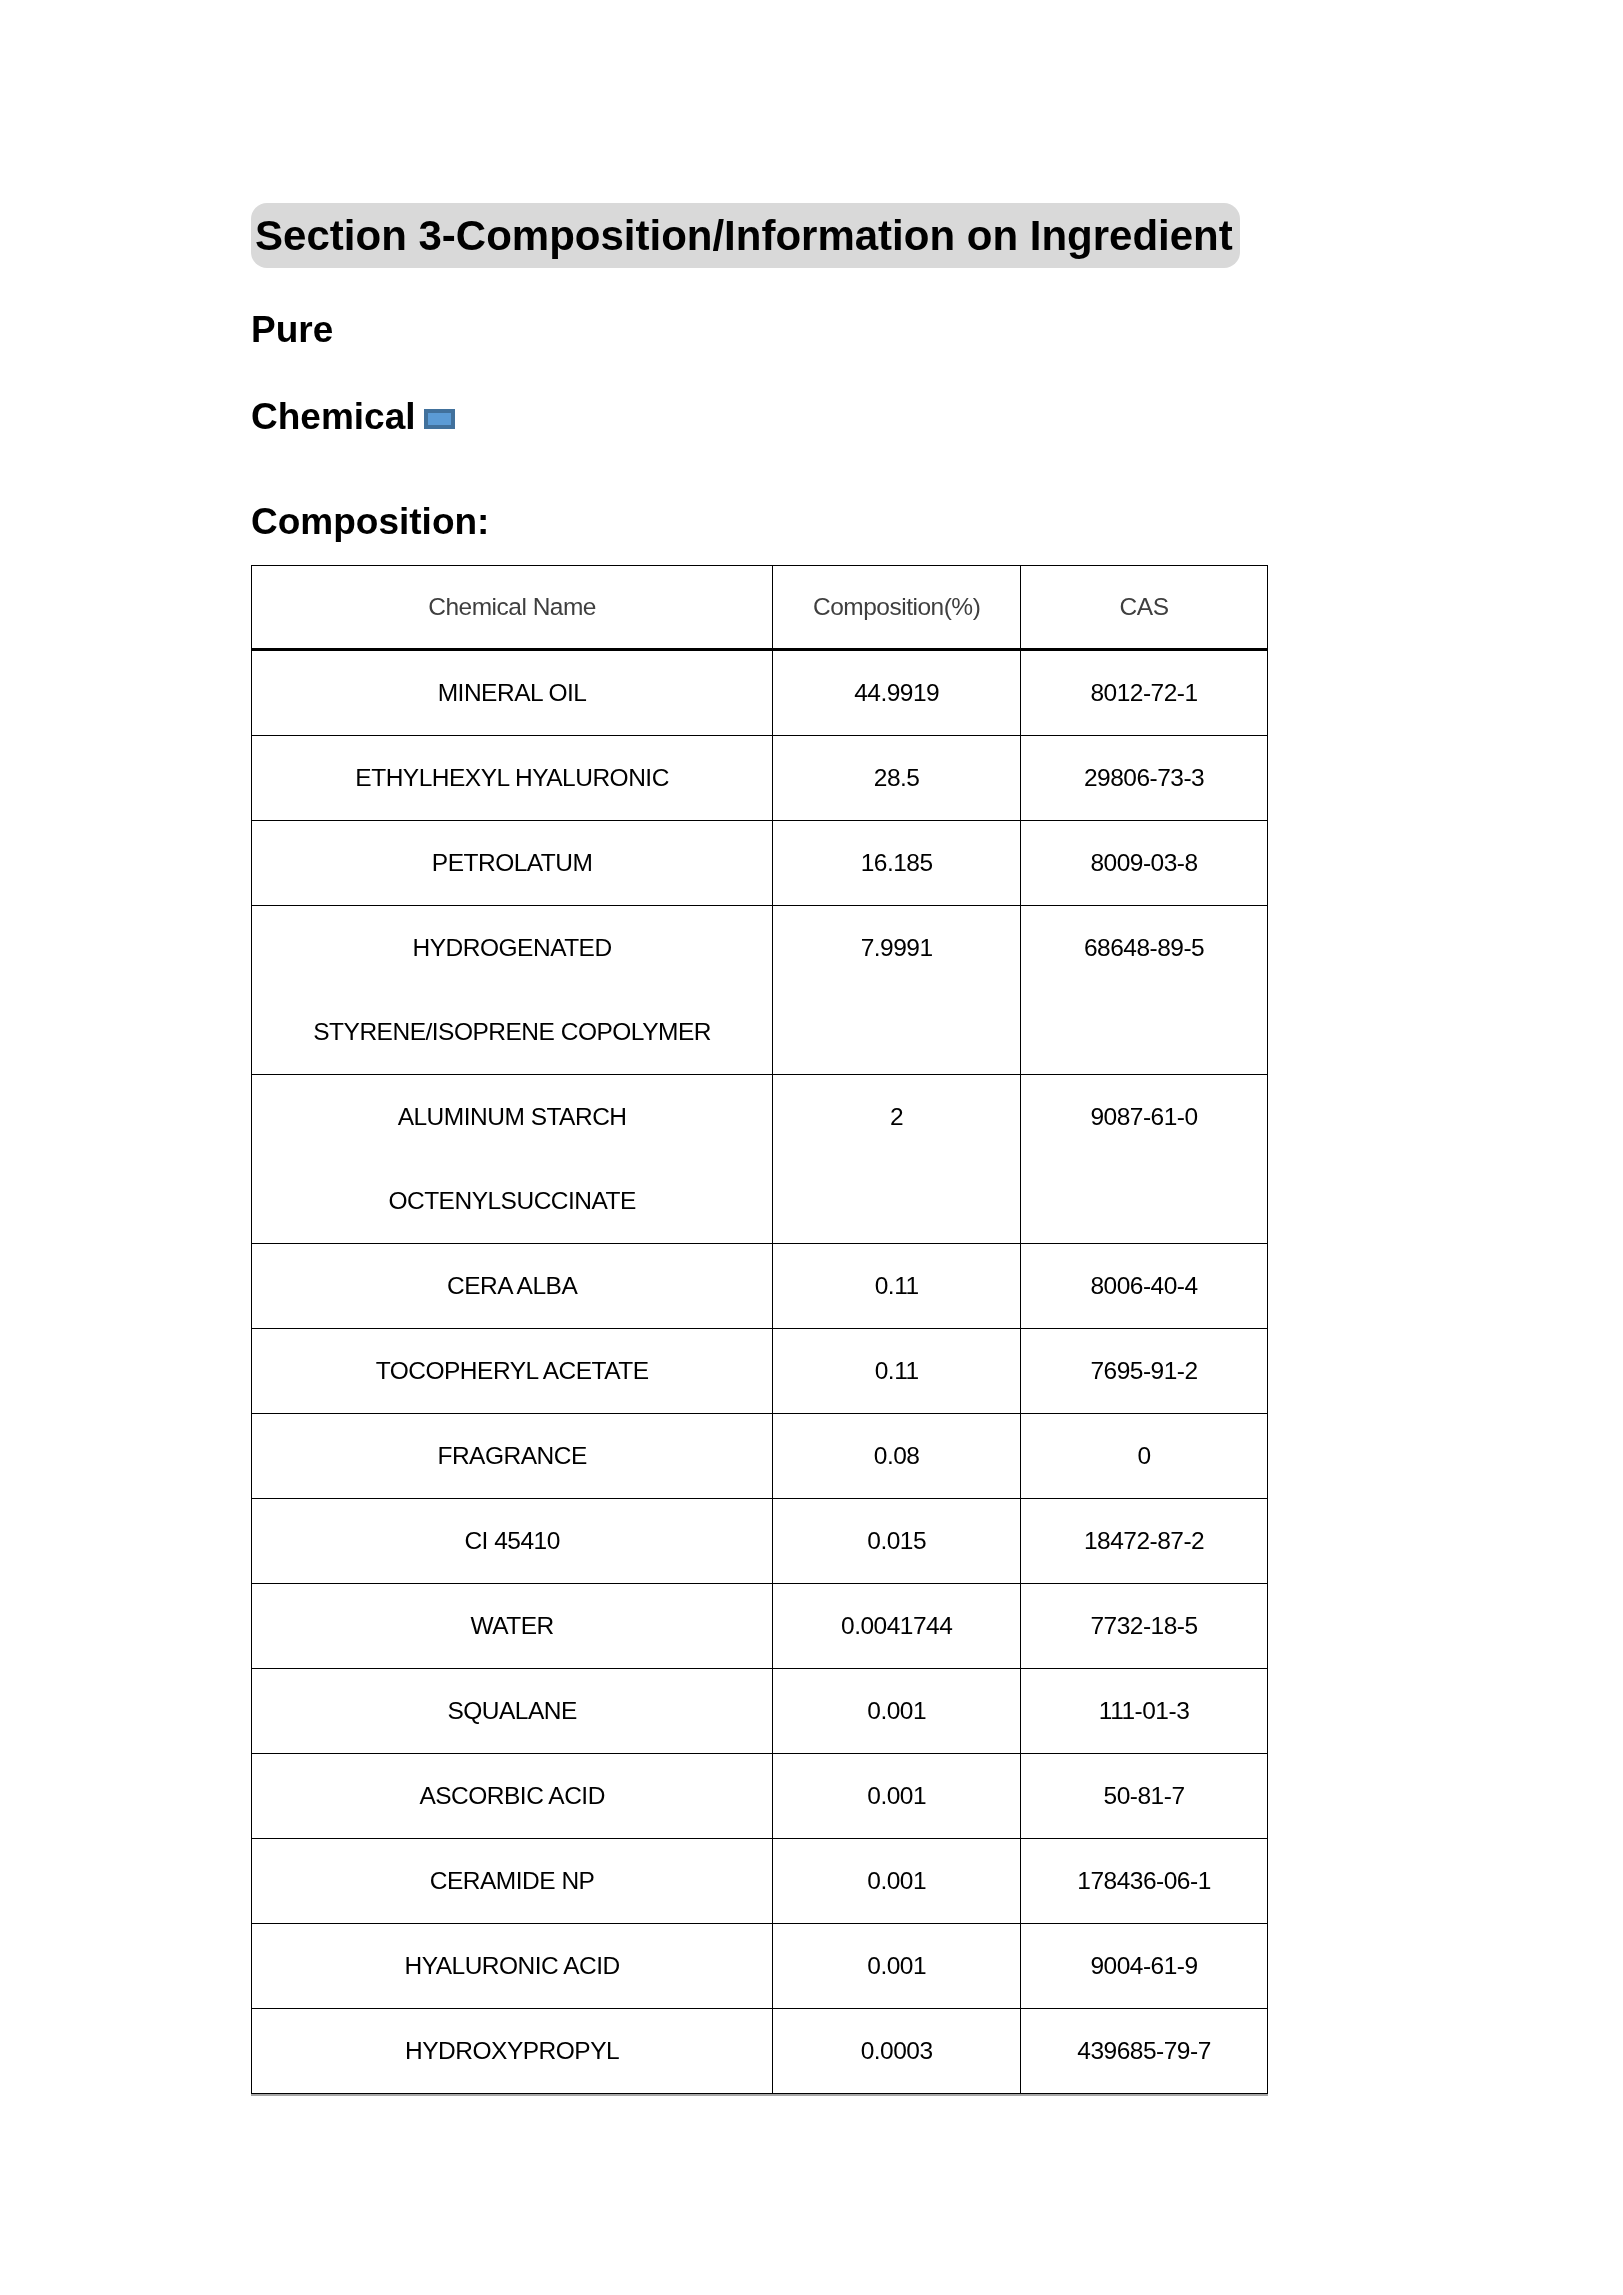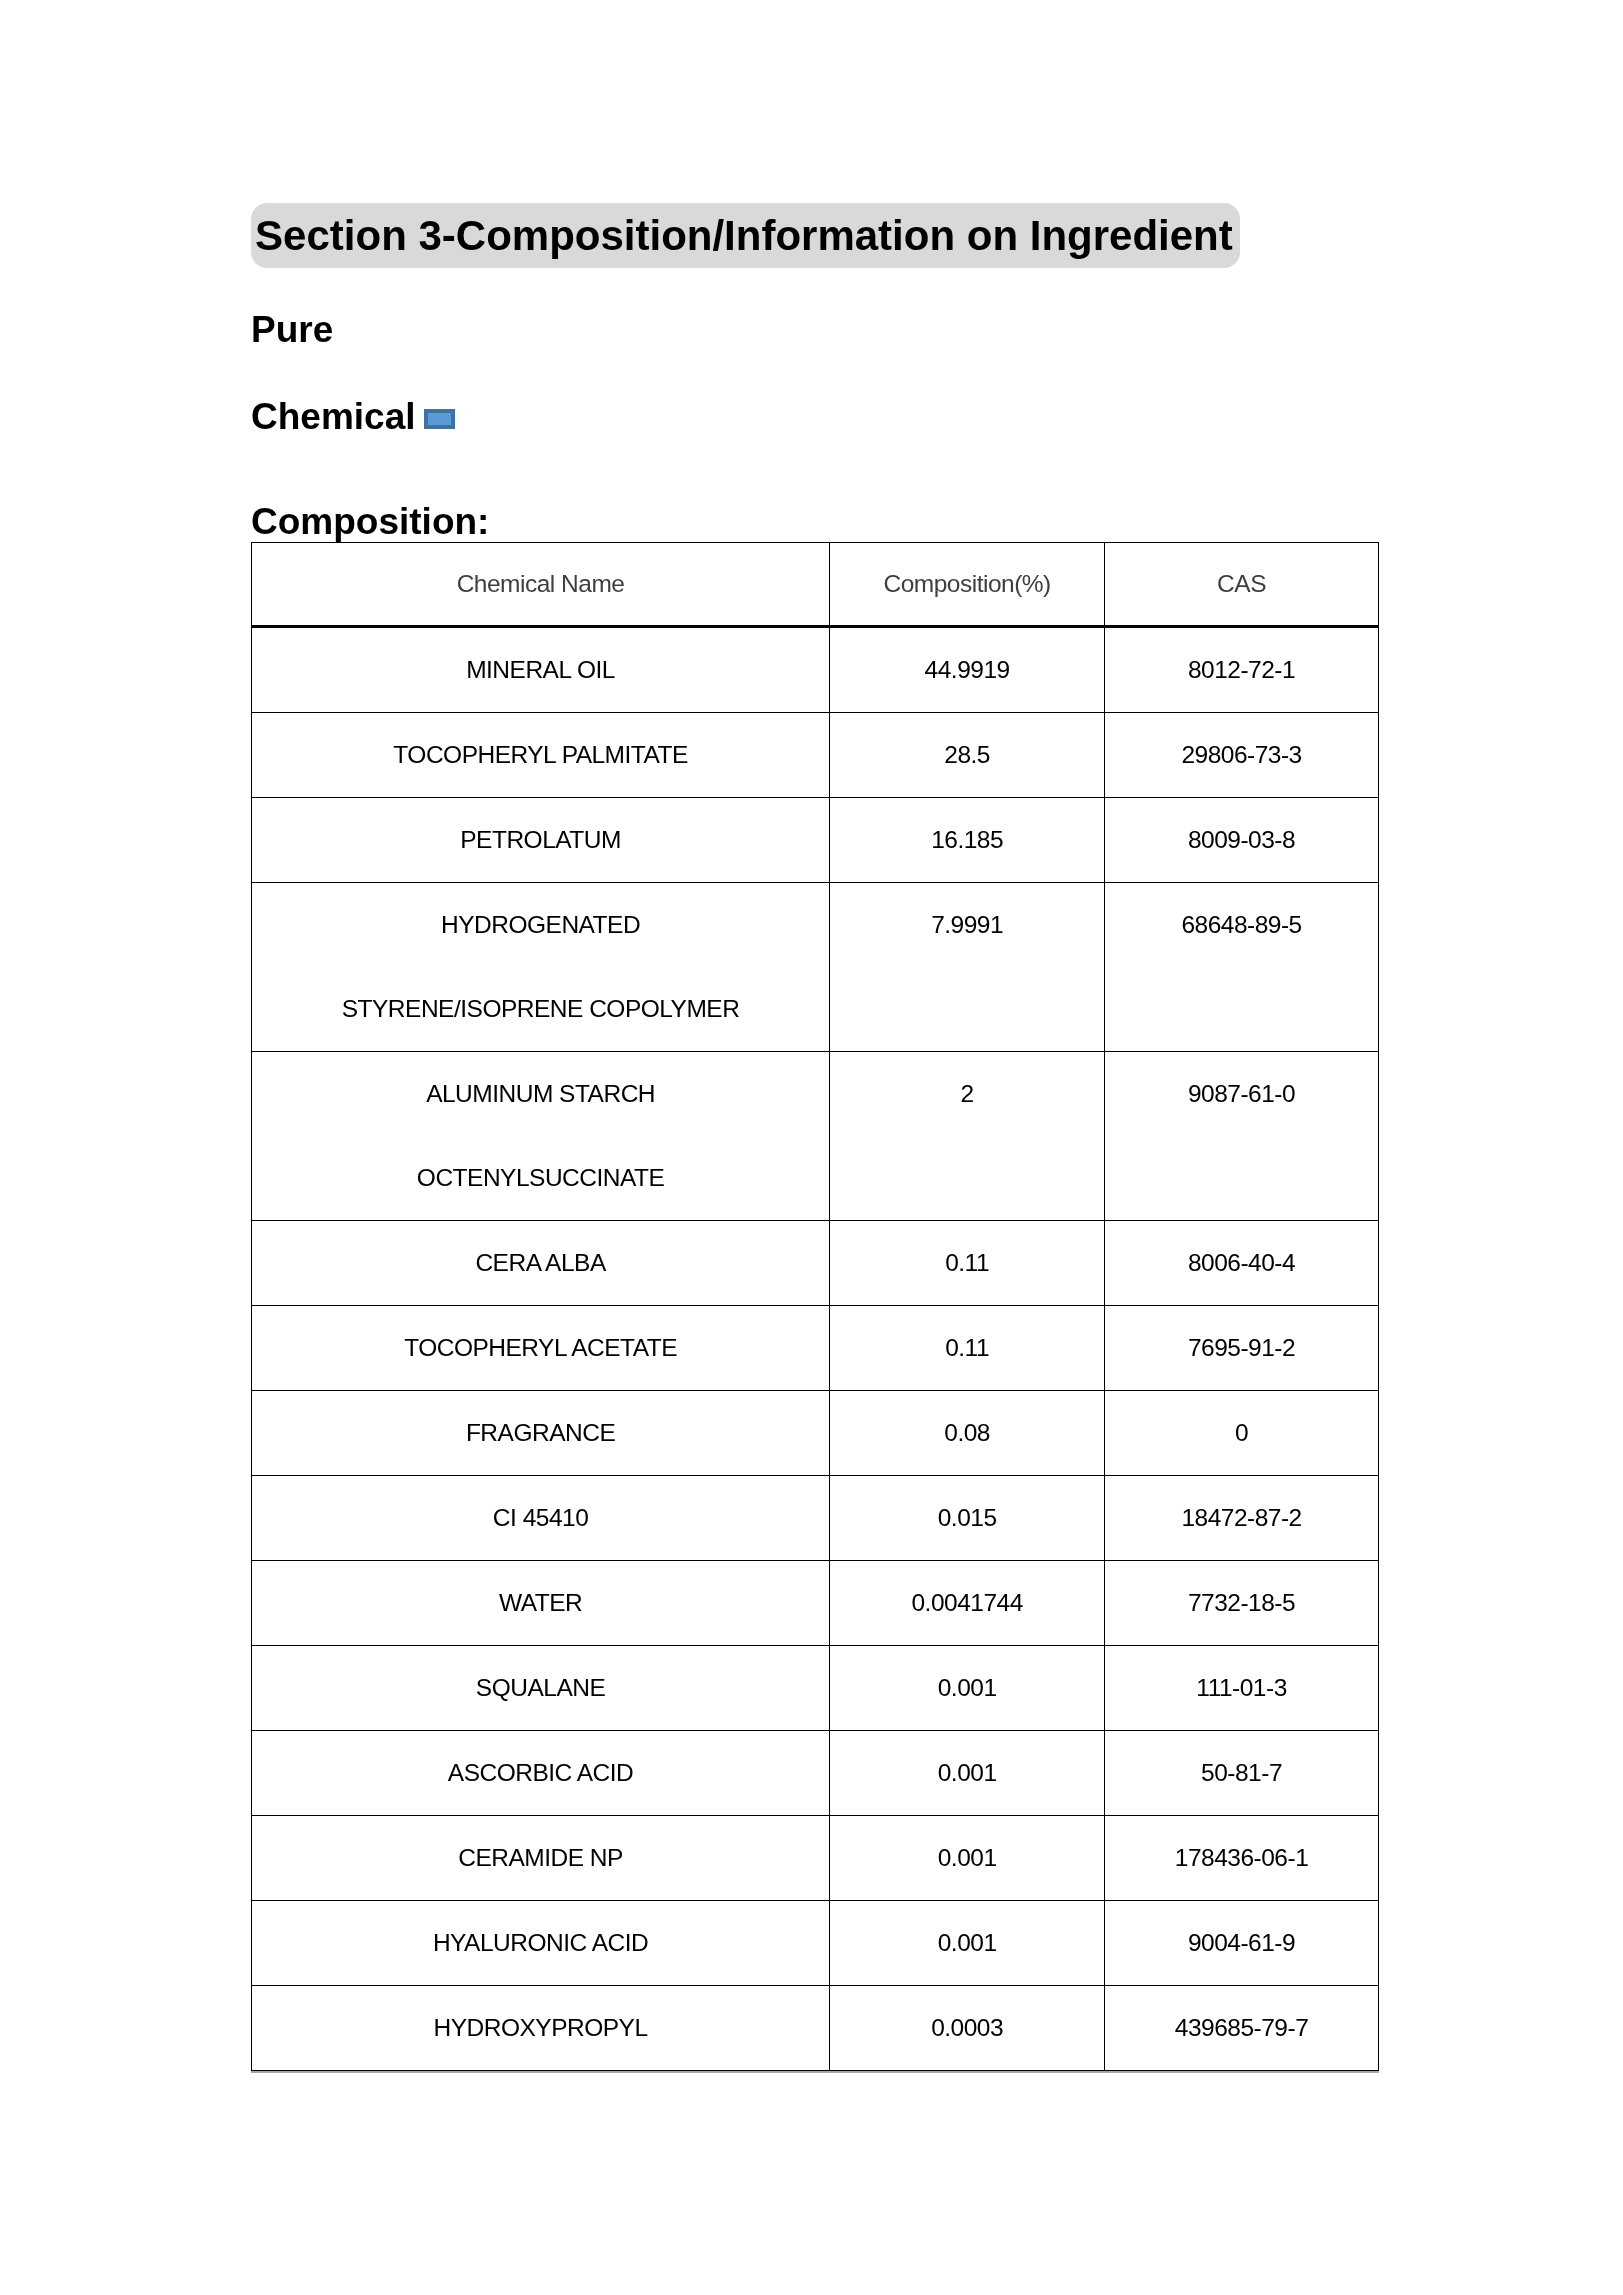--- a/index.html
+++ b/index.html
@@ -46,22 +46,23 @@
   .checkbox{
     display:inline-block;
     width:31px;
     height:20.4px;
     background:var(--checkbox-fill);
     border:4.1px solid var(--checkbox-border);
     margin-left:8.2px;
     vertical-align:-0.5px;
   }
   table.comp{
+    margin-top:23px;
     border-collapse:collapse;
-    width:1128px;
+    width:1017px;
     table-layout:fixed;
     box-shadow:0 2px 0 #a6a6a6;
   }
   table.comp th,
   table.comp td{
     border:1.5px solid var(--border-color);
     text-align:center;
     font-size:24.5px;
     letter-spacing:-0.5px;
     padding:0;
@@ -107,21 +108,21 @@
         <th>CAS</th>
       </tr>
     </thead>
     <tbody>
       <tr>
         <td>MINERAL OIL</td>
         <td>44.9919</td>
         <td>8012-72-1</td>
       </tr>
       <tr>
-        <td>TOCOPHERYL PALMITATE</td>
+        <td>ETHYLHEXYL HYALURONIC</td>
         <td>28.5</td>
         <td>29806-73-3</td>
       </tr>
       <tr>
         <td>PETROLATUM</td>
         <td>16.185</td>
         <td>8009-03-8</td>
       </tr>
       <tr>
         <td>HYDROGENATED

